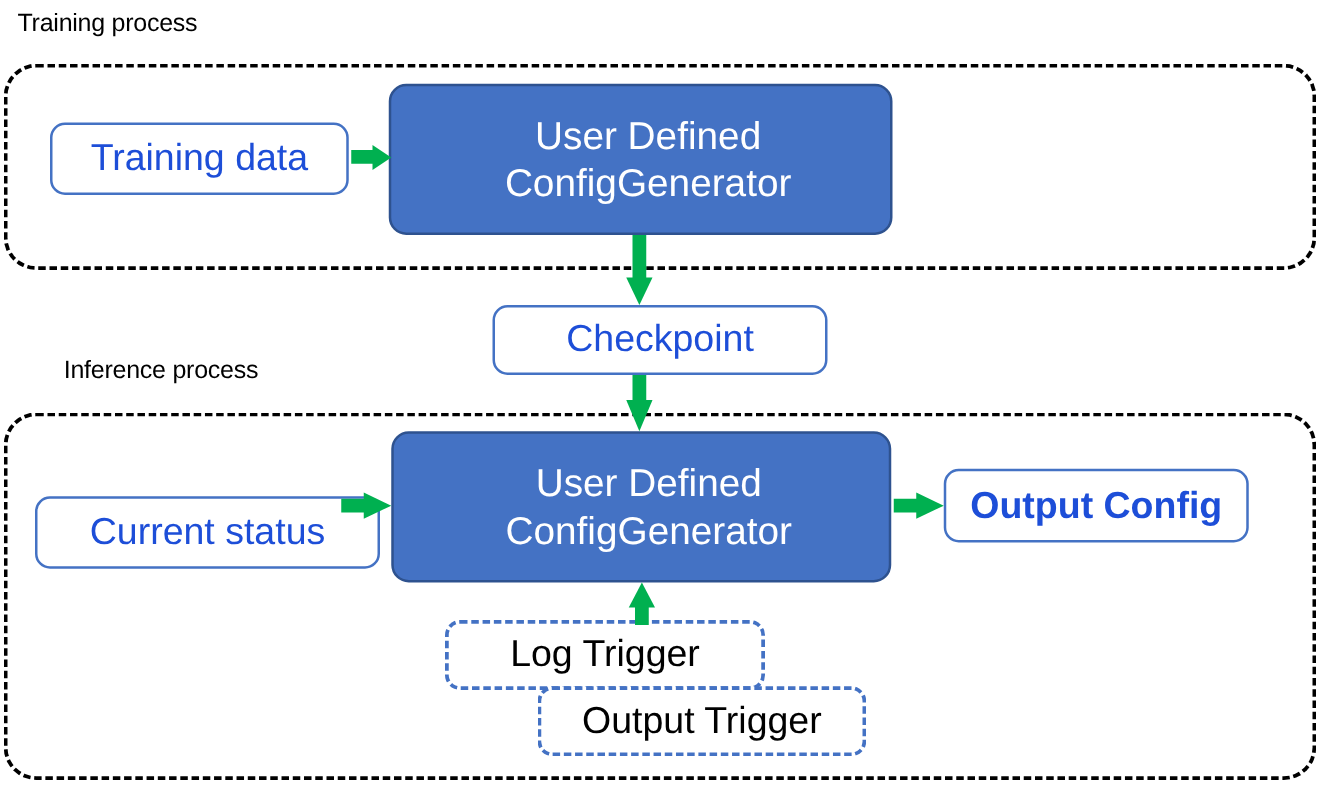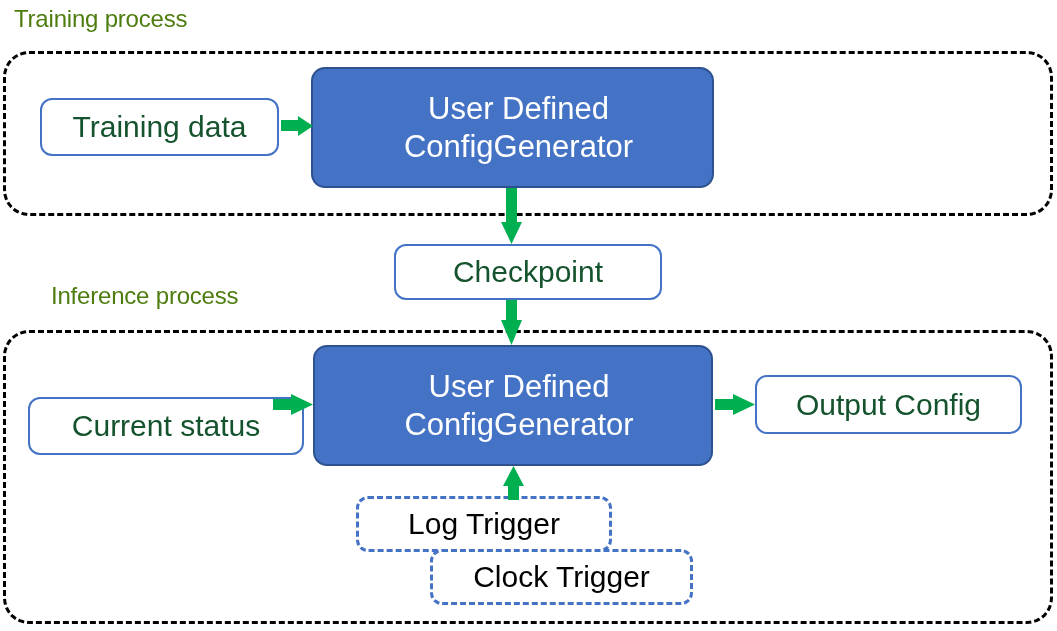--- a/index.html
+++ b/index.html
@@ -12,22 +12,22 @@
     width: 1057px;
     height: 631px;
     background: #ffffff;
     overflow: hidden;
     font-family: "Liberation Sans", sans-serif;
   }
 
   
   .section-title {
     position: absolute;
-    color: #4d7c0f;
-    font-size: 24px;
+    color: #000000;
+    font-size: 20px;
     line-height: 34px;
     white-space: nowrap;
     letter-spacing: -0.2px;
   }
   #title-training { left: 14px; top: 2px; }
   #title-inference { left: 14px; top: 279px; margin-left: 37px; }
 
   
   .process-container {
     position: absolute;
@@ -42,29 +42,29 @@
   
   .node-plain {
     position: absolute;
     box-sizing: border-box;
     border: 2px solid #4472C4;
     border-radius: 12px;
     background: #ffffff;
     display: flex;
     align-items: center;
     justify-content: center;
-    color: #14532d;
+    color: #1d4ed8;
     font-size: 30px;
     line-height: 34px;
     white-space: nowrap;
   }
   #node-training-data  { left: 40px;  top: 98px;  width: 239px; height: 58px; }
   #node-checkpoint     { left: 394px; top: 244px; width: 268px; height: 56px; }
   #node-current-status { left: 28px;  top: 397px; width: 276px; height: 58px; }
-  #node-output-config  { left: 755px; top: 375px; width: 267px; height: 59px; }
+  #node-output-config  { left: 755px; top: 375px; width: 244px; height: 59px; font-weight: bold; }
 
   
   .node-blue {
     position: absolute;
     box-sizing: border-box;
     background: #4472C4;
     border: 2px solid #2E528F;
     border-radius: 14px;
     display: flex;
     flex-direction: column;
@@ -145,21 +145,21 @@
 
   <div class="node-plain" id="node-output-config">
     <span>Output Config</span>
   </div>
 
   <div class="node-trigger" id="node-log-trigger">
     <span>Log Trigger</span>
   </div>
 
   <div class="node-trigger" id="node-clock-trigger">
-    <span>Clock Trigger</span>
+    <span>Output Trigger</span>
   </div>
 
   <svg id="arrow-layer" viewBox="0 0 1057 631">
 
     <g>
       <rect x="281" y="120" width="20" height="11" fill="#00B050"></rect>
       <polygon points="298,116 313,126 298,136" fill="#00B050"></polygon>
     </g>
 
     <g>

